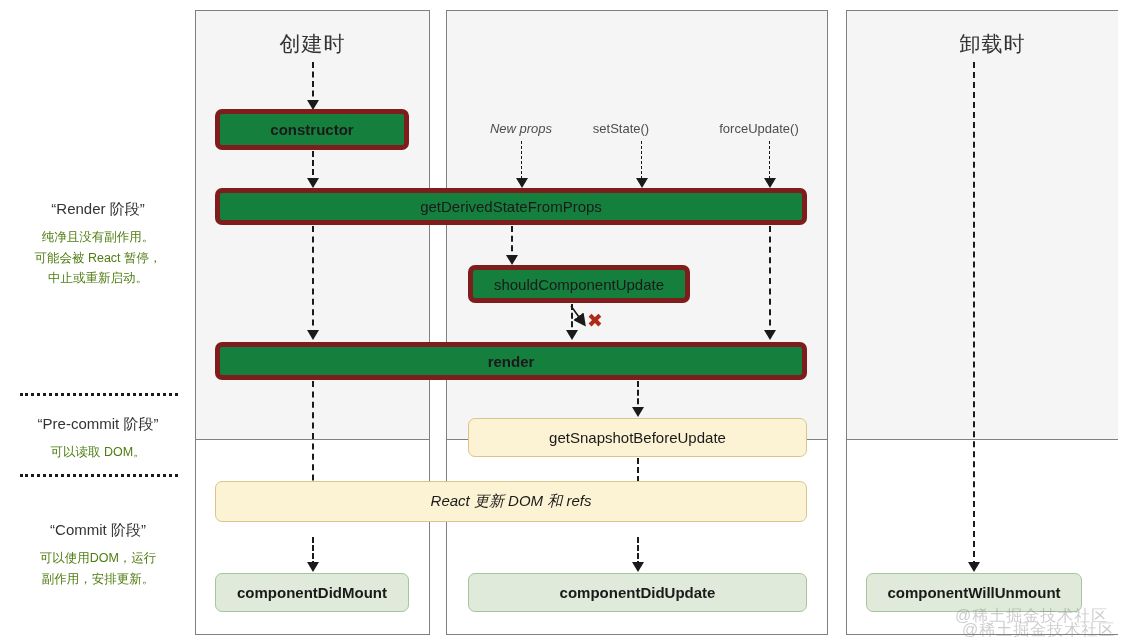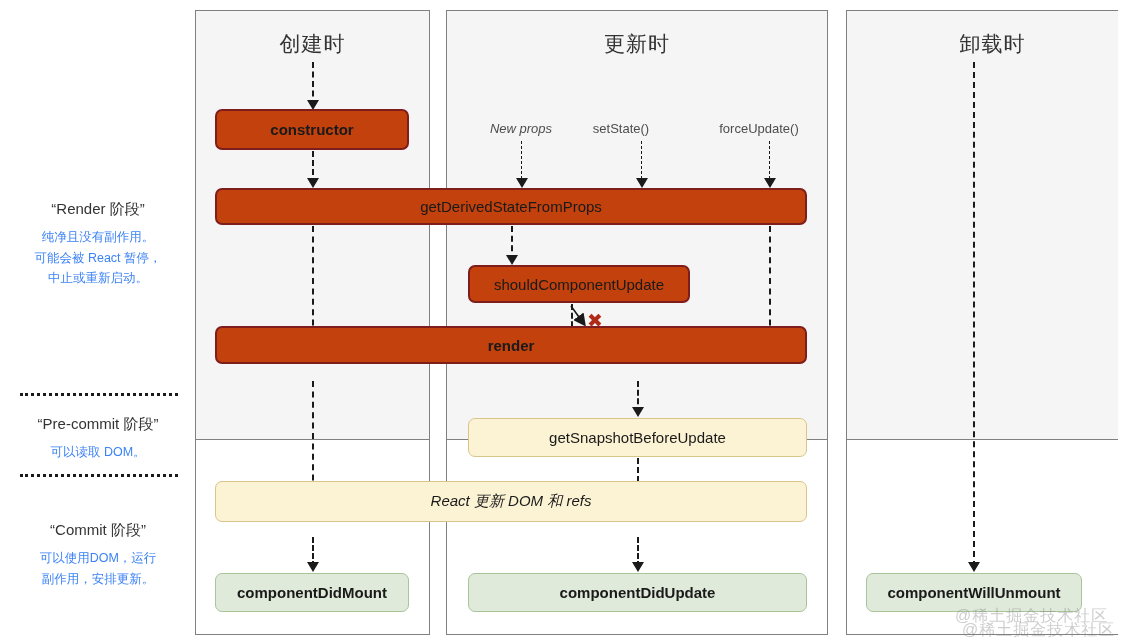--- a/index.html
+++ b/index.html
@@ -43,22 +43,22 @@
     border-radius: 7px;
     display: flex;
     align-items: center;
     justify-content: center;
     font-size: 15px;
     color: #1a1a1a;
     white-space: nowrap;
     z-index: 5;
   }
   .node-blue {
-    background: #c2410c;
-    border: 2px solid #7f1d1d;
+    background: #15803d;
+    border: 5px solid #7f1d1d;
   }
   .node-yellow {
     background: #fcf3d4;
     border: 1px solid #d9c48a;
   }
   .node-green {
     background: #dfeada;
     border: 1px solid #a9c39b;
   }
   .node-bold { font-weight: bold; }
@@ -100,21 +100,21 @@
   }
   .side-label .st {
     font-size: 15px;
     color: #333333;
     display: block;
     margin-bottom: 8px;
     white-space: nowrap;
   }
   .side-label .sd {
     font-size: 12.5px;
-    color: #3b82f6;
+    color: #4d7c0f;
     display: block;
     line-height: 1.65;
   }
   .dotted-sep {
     position: absolute;
     height: 0;
     border-top: 3px dotted #1a1a1a;
   }
   .xmark {
     position: absolute;
@@ -151,21 +151,20 @@
   <div class="panel" style="left:195px; top:10px; width:235px; height:625px;"></div>
   <div class="panel-shade" style="left:196px; top:11px; width:233px; height:429px;"></div>
 
   <div class="panel" style="left:446px; top:10px; width:382px; height:625px;"></div>
   <div class="panel-shade" style="left:447px; top:11px; width:380px; height:429px;"></div>
 
   <div class="panel" style="left:846px; top:10px; width:281px; height:625px;"></div>
   <div class="panel-shade" style="left:847px; top:11px; width:279px; height:429px;"></div>
 
   <div class="col-title" style="left:195px; top:30px; width:235px;">创建时</div>
-  <div class="col-title" style="left:446px; top:30px; width:382px;">更新时</div>
   <div class="col-title" style="left:846px; top:30px; width:281px;margin-left:6px;">卸载时</div>
 
   <div class="side-label" style="left:8px; top:200px;">
     <span class="st">“Render 阶段”</span>
     <span class="sd">纯净且没有副作用。</span>
     <span class="sd">可能会被 React 暂停，</span>
     <span class="sd">中止或重新启动。</span>
   </div>
 
   <div class="dotted-sep" style="left:20px; top:393px; width:158px;"></div>
@@ -241,21 +240,21 @@
   </svg>
 
   <div class="xmark" style="left:587px; top:311px;">✖</div>
 
   <div class="node node-blue node-bold" style="left:215px; top:109px; width:194px; height:41px;">constructor</div>
 
   <div class="node node-blue" style="left:215px; top:188px; width:592px; height:37px;">getDerivedStateFromProps</div>
 
   <div class="node node-blue" style="left:468px; top:265px; width:222px; height:38px;">shouldComponentUpdate</div>
 
-  <div class="node node-blue node-bold" style="left:215px; top:326px; width:592px; height:38px;">render</div>
+  <div class="node node-blue node-bold" style="left:215px; top:342px; width:592px; height:38px;">render</div>
 
   <div class="node node-yellow" style="left:468px; top:418px; width:339px; height:39px;">getSnapshotBeforeUpdate</div>
 
   <div class="node node-yellow node-italic" style="left:215px; top:481px; width:592px; height:41px;">React 更新 DOM 和 refs</div>
 
   <div class="node node-green node-bold" style="left:215px; top:573px; width:194px; height:39px;">componentDidMount</div>
 
   <div class="node node-green node-bold" style="left:468px; top:573px; width:339px; height:39px;">componentDidUpdate</div>
 
   <div class="node node-green node-bold" style="left:866px; top:573px; width:216px; height:39px;">componentWillUnmount</div>

